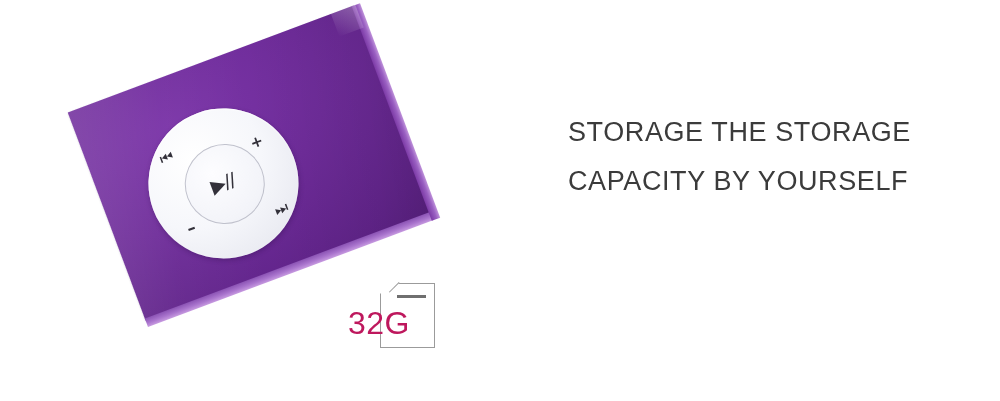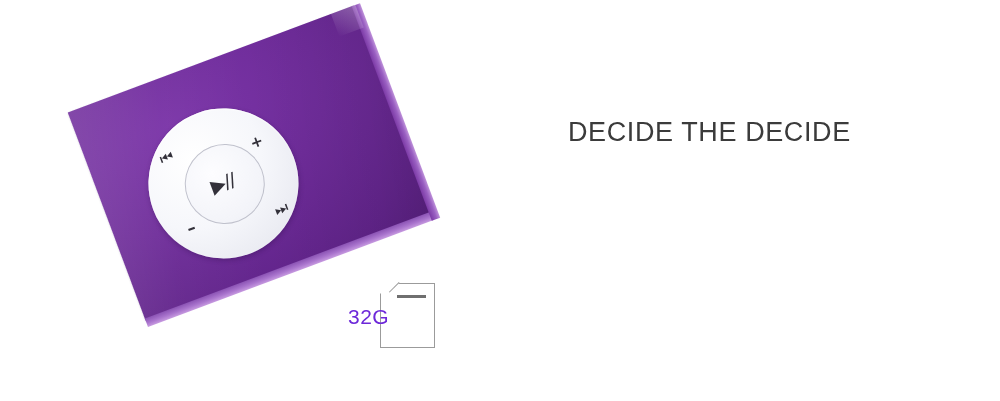--- a/index.html
+++ b/index.html
@@ -178,22 +178,22 @@
     left: 17px;
     top: 12px;
     width: 29px;
     height: 3px;
     background: #6f6f6f;
   }
   .sd-card-capacity {
     position: absolute;
     left: -32px;
     top: 22px;
-    font-size: 21px;
-    color: #6d28d9;
+    font-size: 32px;
+    color: #be185d;
     letter-spacing: 0.5px;
     white-space: nowrap;
     font-family: "Liberation Sans", sans-serif;
   }
 
   
   .copy {
     position: absolute;
     left: 568px;
     top: 108px;
@@ -255,19 +255,20 @@
       <div class="sd-card-notch"></div>
       <div class="sd-card-contact"></div>
       <div class="sd-card-capacity">32G</div>
     </div>
 
   </div>
 
   <div class="copy">
 
     <div class="headline">
-      <div>DECIDE THE DECIDE</div>
+      <div>STORAGE THE STORAGE</div>
+      <div>CAPACITY BY YOURSELF</div>
     </div>
 
 
   </div>
 
 </div>
 
 </body></html>

